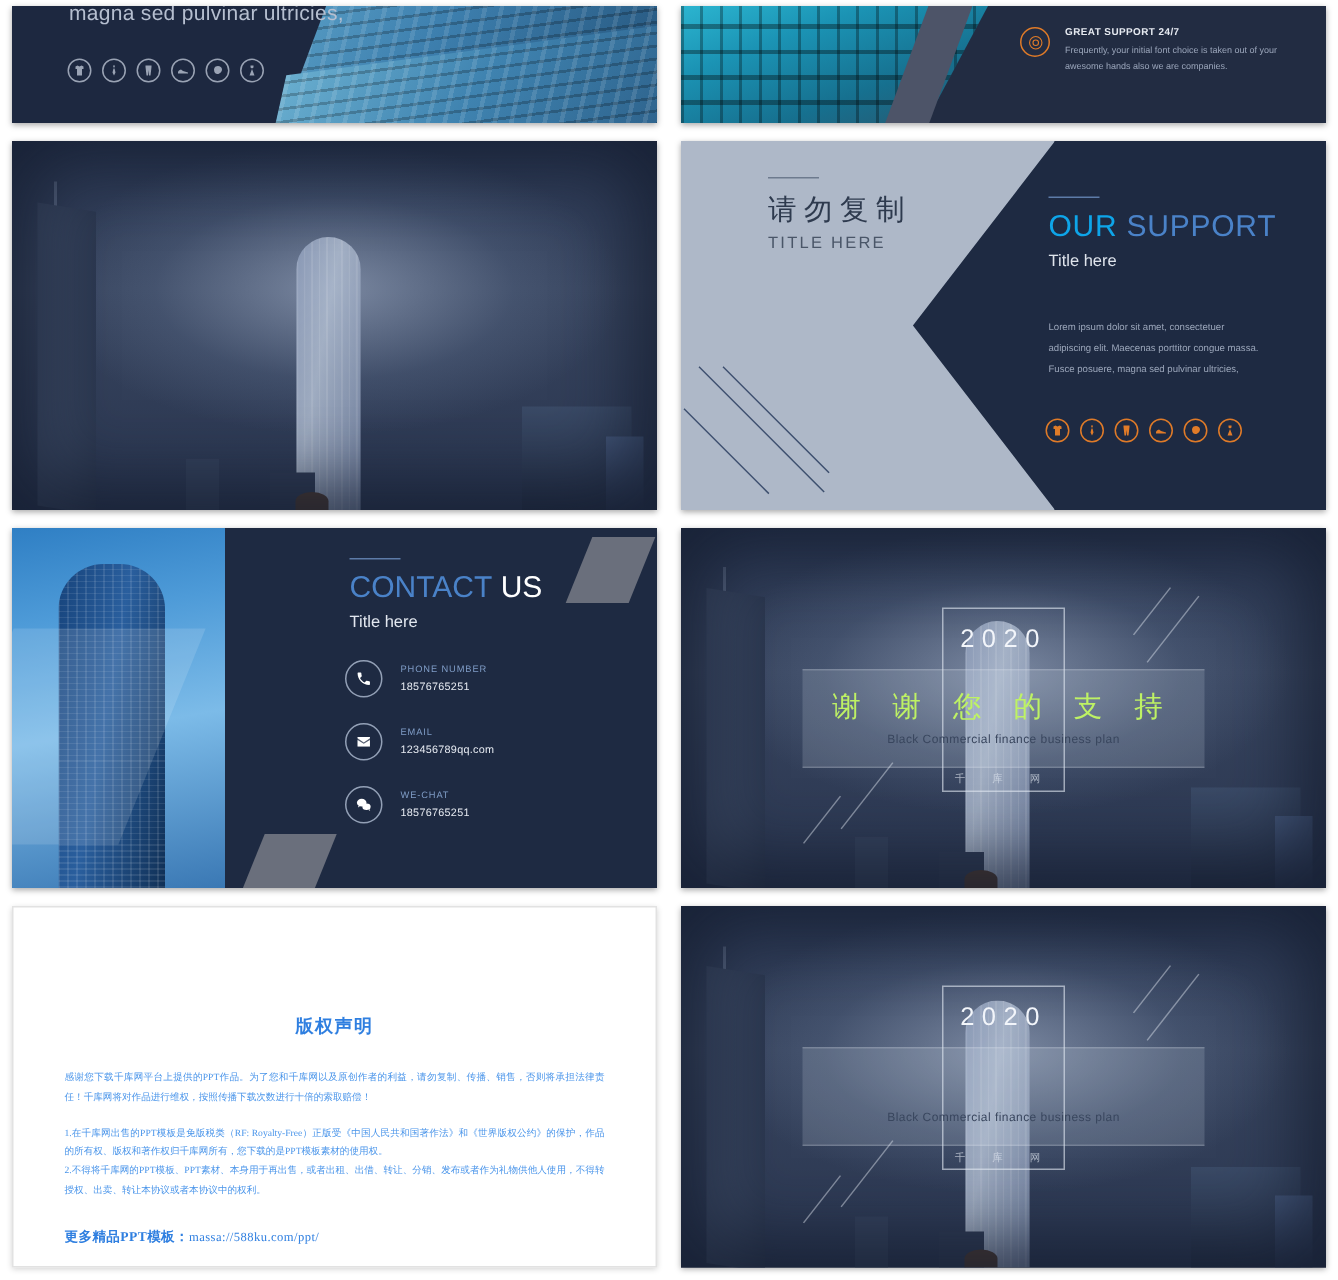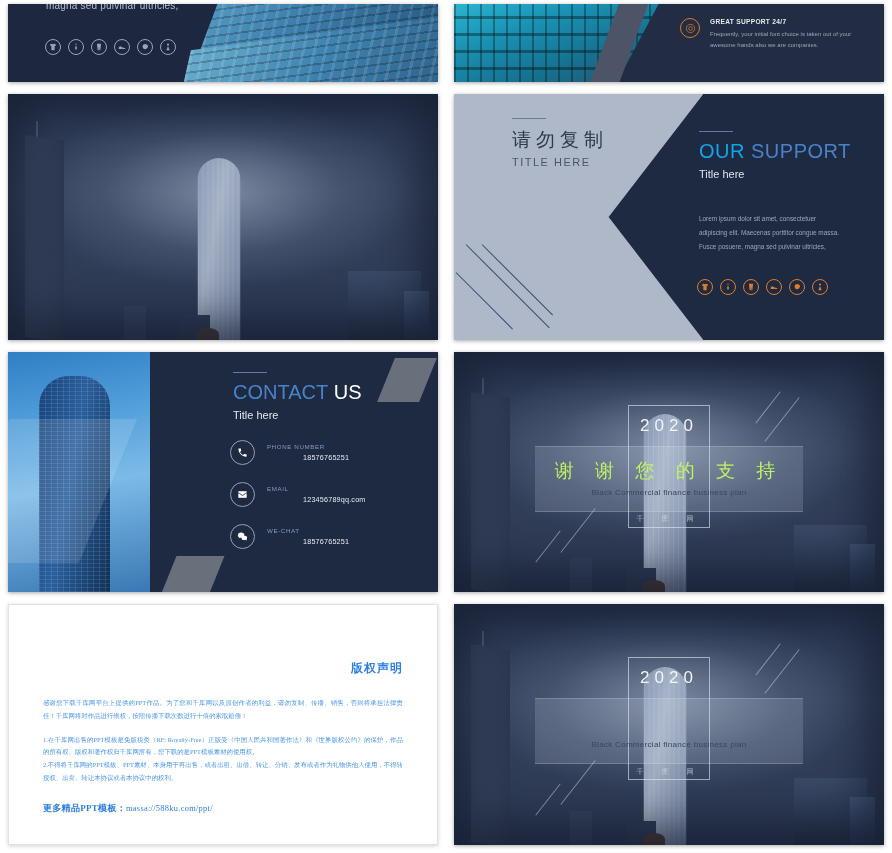--- a/index.html
+++ b/index.html
@@ -20,21 +20,21 @@
     position: relative; width: 100%; height: 100%;
     overflow: hidden;
     background: #1e2a42;
     box-shadow: 0 1px 4px rgba(0,0,0,.35);
   }
 
   
   .s1 { background: #1d2840; }
   .s1 .lorem {
     position: absolute; left: 38px; top: -4px;
-    font-size: 10px; color: #b6bfd0; letter-spacing: .2px;
+    font-size: 14px; color: #b6bfd0; letter-spacing: .2px;
   }
   .s1 .iconrow { position: absolute; left: 37px; top: 35px; display: flex; gap: 7px; }
   .s1 .photo {
     position: absolute; right: -30px; top: -60px;
     width: 290px; height: 230px;
     transform: skewX(-20deg) rotate(-8deg);
     background:
       repeating-linear-gradient(90deg, rgba(255,255,255,.10) 0 3px, transparent 3px 11px),
       repeating-linear-gradient(0deg, rgba(0,0,0,.22) 0 2px, transparent 2px 9px),
       linear-gradient(115deg, #5da3c9 0%, #3d7fae 35%, #2b5f88 70%, #21486a 100%);
@@ -212,21 +212,21 @@
   .s5 .heading .w2 { color: #ffffff; }
   .s5 .sub { position: absolute; left: 225px; top: 57px; font-size: 11px; color: #e2e7ef; }
   .s5 .clist { position: absolute; left: 222px; top: 88px; display: flex; flex-direction: column; gap: 17px; }
   .s5 .crow { display: flex; align-items: center; gap: 12px; }
   .s5 .cicon {
     width: 25px; height: 25px; border-radius: 50%; border: 1px solid #93a0b6;
     display: flex; align-items: center; justify-content: center; color: #ffffff;
     flex: 0 0 25px;
   }
   .s5 .clabel { font-size: 6.2px; color: #7f9cc6; letter-spacing: .6px; }
-  .s5 .cvalue { font-size: 7.2px; color: #e6eaf1; margin-top: 3px; letter-spacing: .2px; margin-left: 36px; }
+  .s5 .cvalue { font-size: 7.2px; color: #e6eaf1; margin-top: 3px; letter-spacing: .2px; }
 
   
   .cover .framebox {
     position: absolute; left: 50%; top: 22%;
     transform: translateX(-50%);
     width: 82px; height: 123px;
     border: 1px solid rgba(226,232,242,.62);
   }
   .cover .band {
     position: absolute; left: 50%; top: 39%;
@@ -270,23 +270,23 @@
   
   .doc {
     background: #ffffff;
     border: 1px solid #e2e2e2;
     position: relative; width: 100%; height: 100%;
     box-shadow: 0 1px 4px rgba(0,0,0,.18);
     padding: 28px 34px;
     color: #3c8ae8;
   }
   .doc .dtitle {
-    text-align: right; font-size: 12px; font-weight: bold;
+    text-align: center; font-size: 12px; font-weight: bold;
     font-family: "Liberation Serif", "DejaVu Serif", serif;
-    color: #2f7fe0; margin: 27px 0 20px 0; letter-spacing: 1px;
+    color: #2f7fe0; margin: 43px 0 20px 0; letter-spacing: 1px;
   }
   .doc p {
     font-size: 6.4px; line-height: 2.0; color: #4a95ea;
     font-family: "Liberation Serif", "DejaVu Serif", serif;
     text-align: justify;
   }
   .doc .gap { height: 11px; }
   .doc .url {
     margin-top: 17px; font-size: 9px; font-weight: bold; color: #2f7fe0;
     font-family: "Liberation Serif", "DejaVu Serif", serif;

